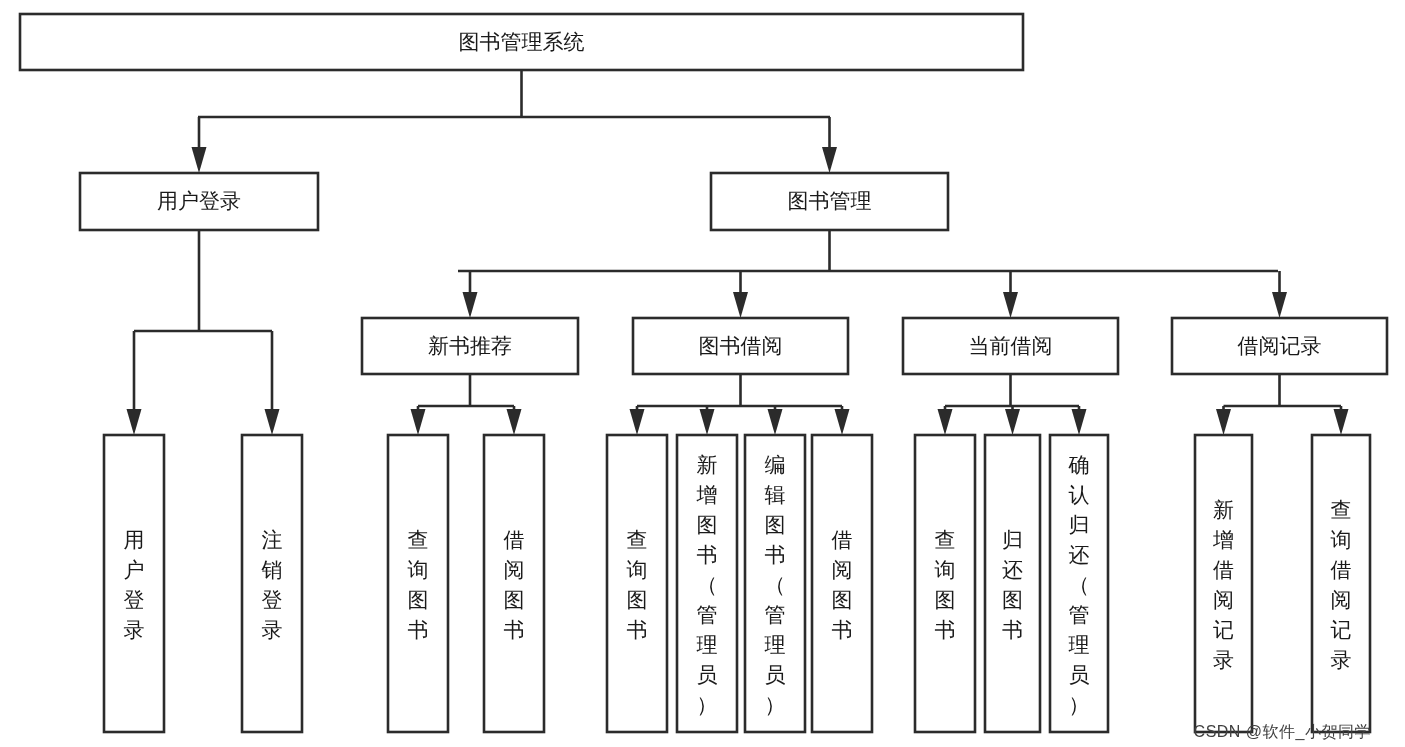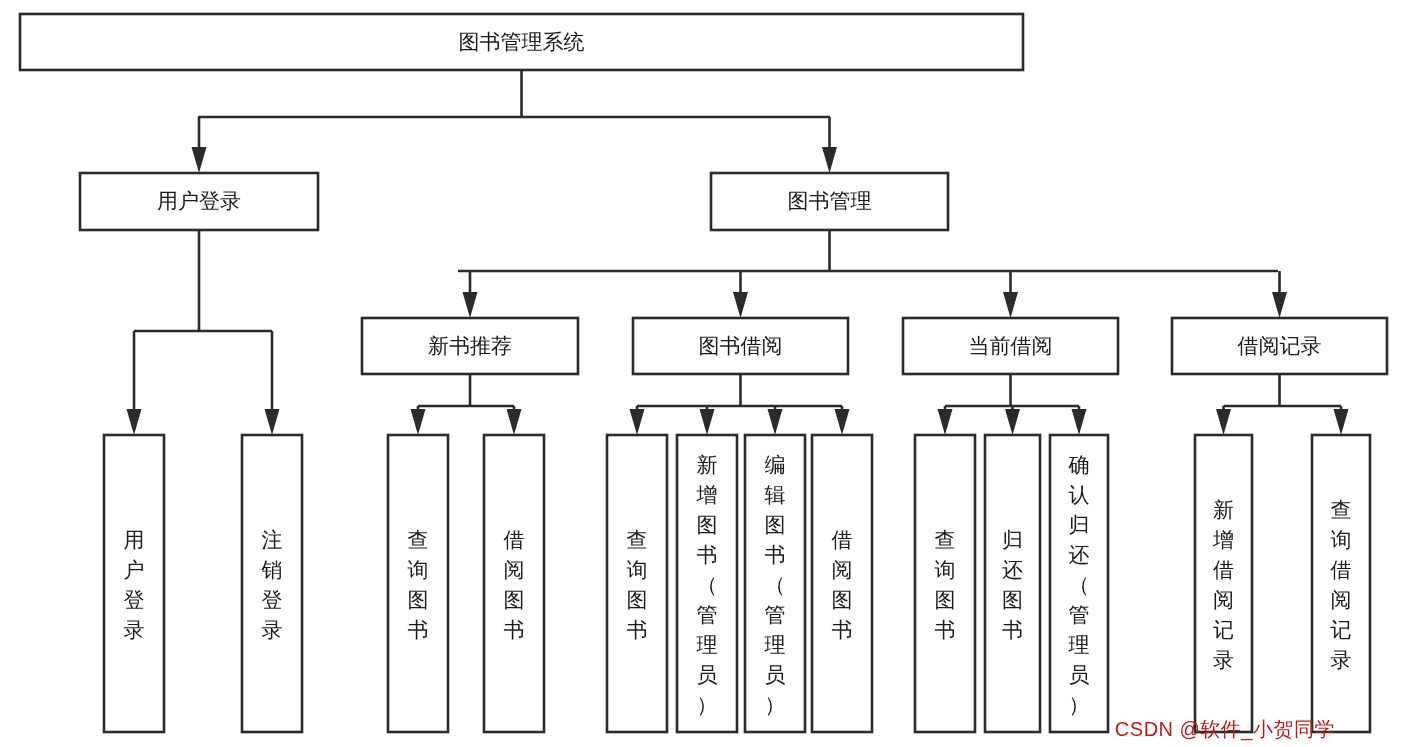--- a/index.html
+++ b/index.html
@@ -12,20 +12,21 @@
     font-family: "Liberation Sans", "DejaVu Sans", sans-serif;
     width: 1405px;
     height: 747px;
     overflow: hidden;
   }
   #diagram-root {
     position: relative;
     width: 1343px;
     height: 747px;
     background: #ffffff;
+    padding-left: 36px;
   }
   svg.diagram-canvas {
     position: absolute;
     top: 0;
     left: 0;
     width: 1405px;
     height: 747px;
     display: block;
   }
   .node-box {
@@ -54,22 +55,22 @@
     font-family: "Liberation Sans", "DejaVu Sans", sans-serif;
     font-size: 21px;
     fill: #1a1a1a;
     text-anchor: middle;
   }
   .watermark-text {
     position: absolute;
     right: 8px;
     bottom: 4px;
     font-family: "Liberation Sans", "DejaVu Sans", sans-serif;
-    font-size: 20px;
-    color: #b91c1c;
+    font-size: 16px;
+    color: #404040;
     white-space: nowrap;
     letter-spacing: 0.5px;
     user-select: none;
   }
 </style>
 </head>
 <body>
 
 <div id="diagram-root">
 

